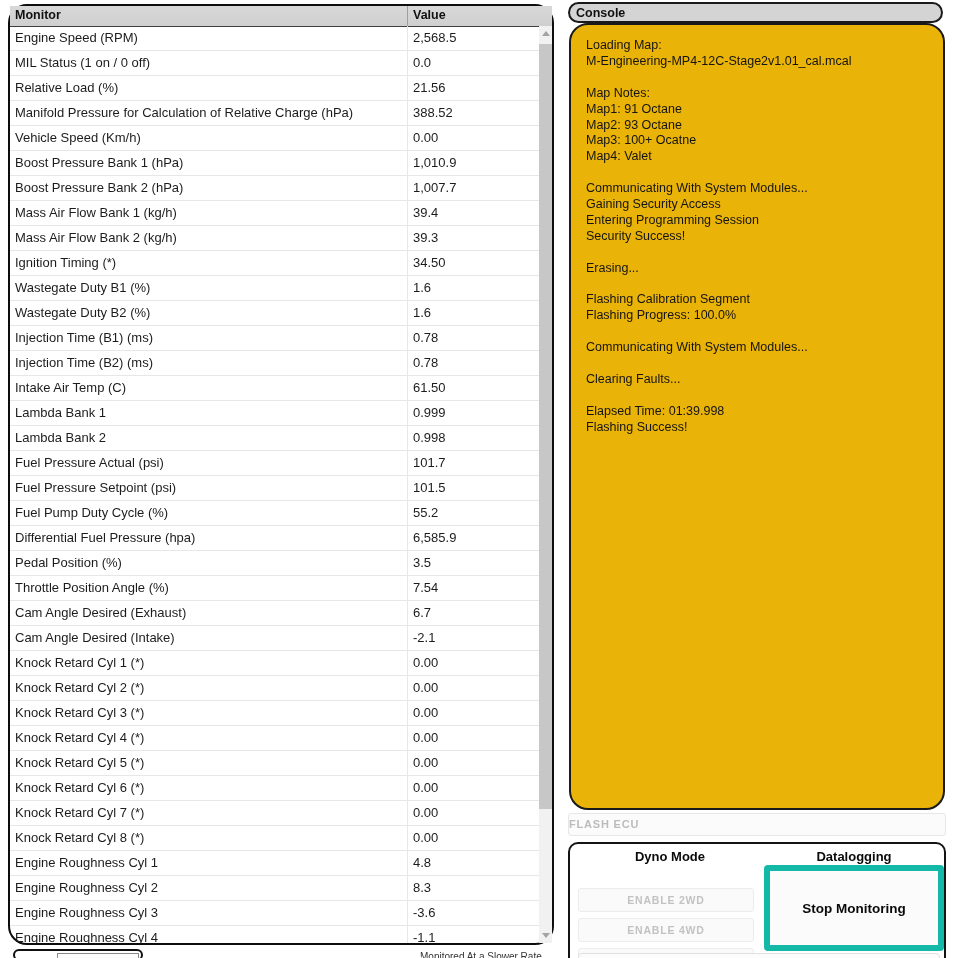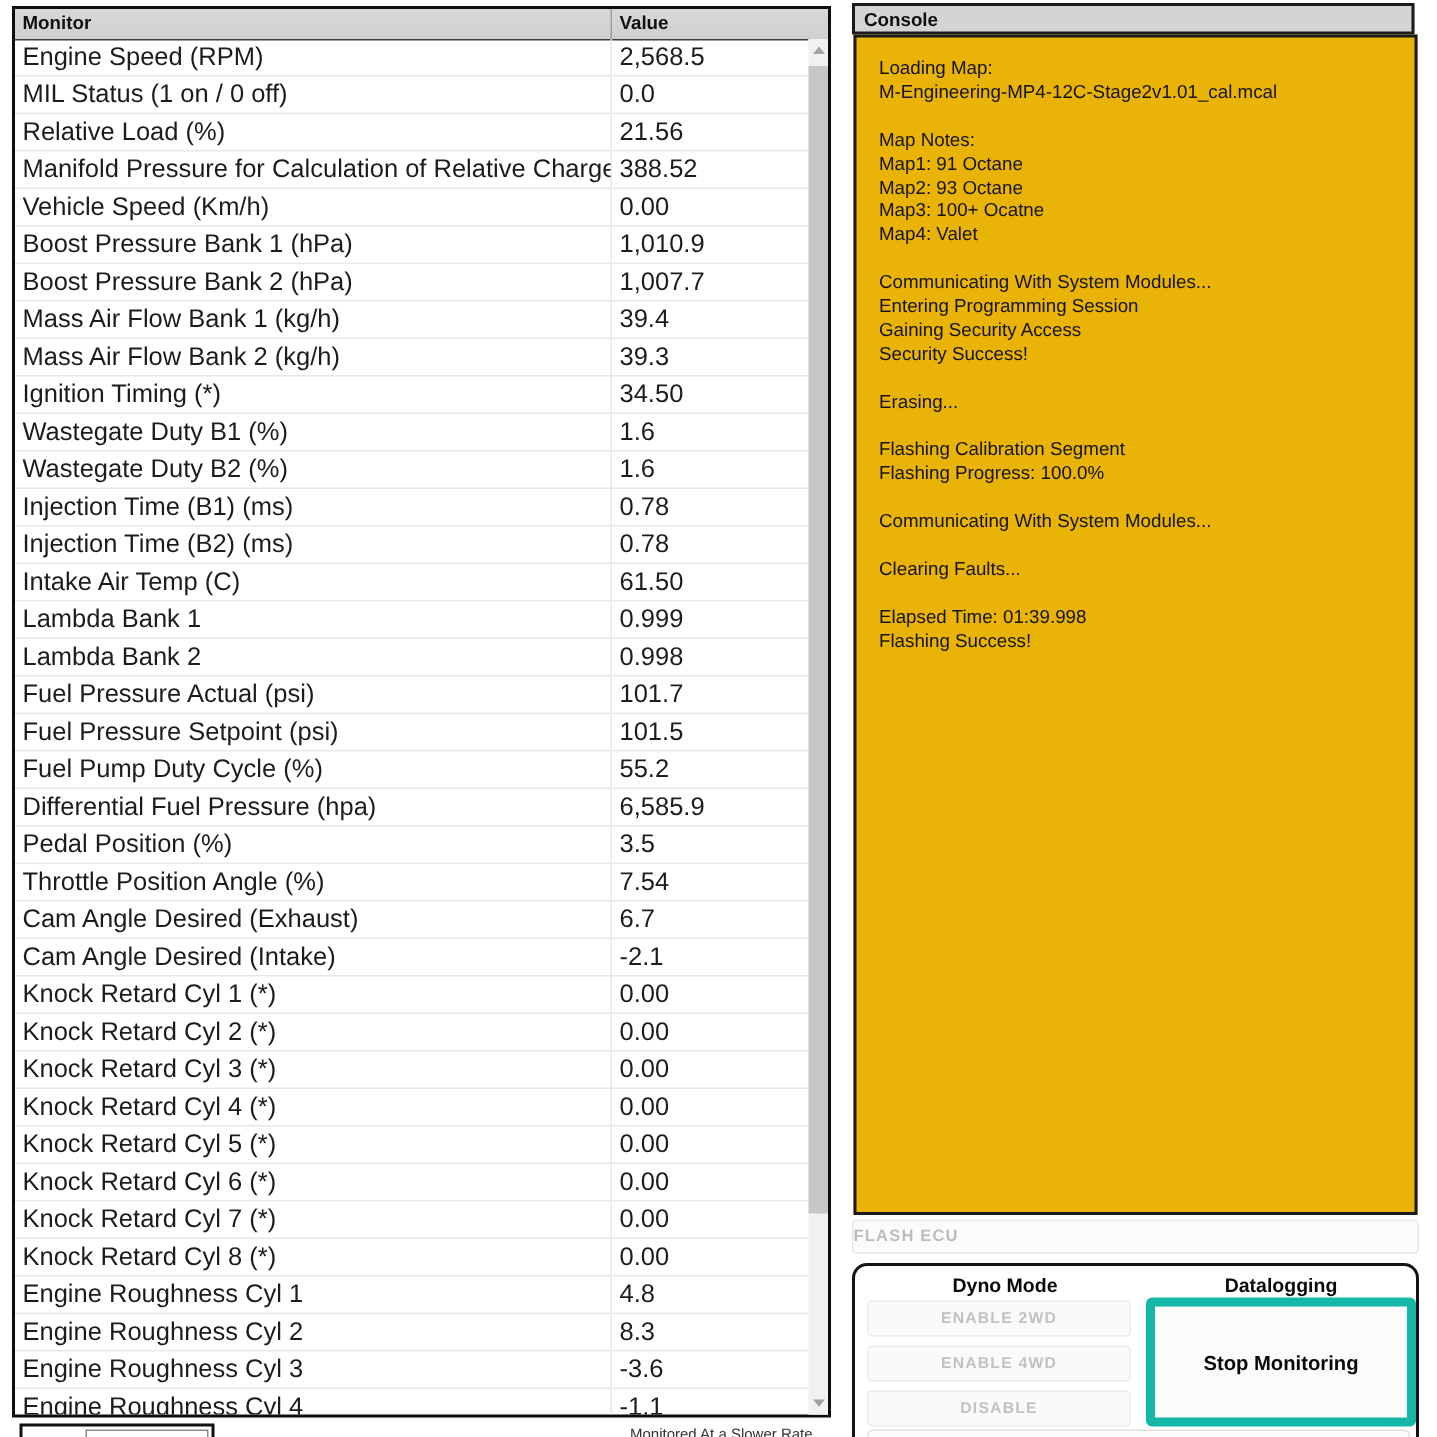--- a/index.html
+++ b/index.html
@@ -1,25 +1,25 @@
 <!DOCTYPE html>
 <html><head>
 <meta charset="utf-8">
 <style>
   html,body{margin:0;padding:0;background:#ffffff;width:958px;height:958px;overflow:hidden;
     font-family:"Liberation Sans","DejaVu Sans",sans-serif;-webkit-font-smoothing:antialiased;}
-  .abs{position:absolute;}
+  .abs{position:absolute;border-radius:19px;}
   
   #monitor-panel{left:8px;top:4px;width:546px;height:941px;border:2px solid #0d0d0d;background:#fff;box-sizing:border-box;}
   #monitor-header{display:flex;height:20px;background:linear-gradient(#d8d8d8,#cfcfcf);border-bottom:1px solid #3f3f3f;font-size:12.5px;font-weight:700;color:#111;}
   .hcell{line-height:19px;box-sizing:border-box;}
   .hcell.name{width:398px;padding-left:5px;border-right:1px solid #9f9f9f;}
   .hcell.value{flex:1;padding-left:5px;}
   #monitor-body{position:absolute;left:0;top:20px;right:13px;bottom:0;overflow:hidden;}
-  .mrow{display:flex;height:24px;border-bottom:1px solid #e7e7e7;font-size:17px;color:#1c1c1c;}
+  .mrow{display:flex;height:24px;border-bottom:1px solid #e7e7e7;font-size:13px;color:#1c1c1c;}
   .mcell{line-height:24px;box-sizing:border-box;white-space:nowrap;overflow:hidden;}
   .mcell.name{width:398px;padding-left:5px;border-right:1px solid #e7e7e7;}
   .mcell.value{flex:1;padding-left:5px;}
   
   #monitor-scrollbar{position:absolute;top:20px;right:0;bottom:0;width:13px;background:#f1f1f1;}
   .sb-btn{position:absolute;left:0;width:13px;height:15px;background:#f1f1f1;display:flex;align-items:center;justify-content:center;}
   .sb-up{top:0;} .sb-down{bottom:0;}
   .tri-up{width:0;height:0;border-left:4px solid transparent;border-right:4px solid transparent;border-bottom:5px solid #a3a3a3;}
   .tri-down{width:0;height:0;border-left:4px solid transparent;border-right:4px solid transparent;border-top:5px solid #a3a3a3;}
   #monitor-thumb{position:absolute;left:0;top:18px;width:13px;height:765px;background:#c7c7c7;}
@@ -33,21 +33,21 @@
   #console-output{padding:13px 10px 0 15px;font-size:12.5px;color:#141414;}
   .console-line{line-height:15.9px;min-height:15.9px;white-space:nowrap;}
   
   #flash-ecu-button{left:568px;top:813px;width:378px;height:23px;background:#fbfbfb;border:1px solid #e7e7e7;border-radius:3px;box-sizing:border-box;
     font-size:11px;font-weight:700;letter-spacing:0.8px;color:#bcbcbc;text-align:left;line-height:21px;}
   #dyno-panel{left:568px;top:842px;width:378px;height:130px;border:2px solid #141414;border-radius:10px;box-sizing:border-box;background:#fff;}
   .col-title{position:absolute;top:5px;font-size:13px;font-weight:700;color:#0a0a0a;text-align:center;}
   #dyno-title{left:12px;width:176px;}
   #datalog-title{left:194px;width:180px;}
   .dyno-btn{position:absolute;left:8px;width:176px;height:24px;background:#fafafa;border:1px solid #ececec;border-radius:3px;box-sizing:border-box;
-    font-size:10.5px;font-weight:700;letter-spacing:0.8px;color:#c2c2c2;text-align:center;line-height:22px;}
+    font-size:10.5px;font-weight:700;letter-spacing:0.8px;color:#c2c2c2;text-align:center;line-height:22px;margin-top:21px;}
   #enable-2wd-button{top:23px;} #enable-4wd-button{top:53px;} #disable-button{top:83px;}
   #stop-monitoring-button{position:absolute;left:194px;top:21px;width:180px;height:86px;background:#fbfbfb;border:6px solid #14b8a6;border-radius:4px;box-sizing:border-box;
     display:flex;align-items:center;justify-content:center;font-size:13.5px;font-weight:700;color:#0a0a0a;}
   #partial-wide-button{position:absolute;left:8px;top:109px;width:362px;height:20px;background:#fcfcfc;border:1px solid #e0e0e0;border-radius:4px;box-sizing:border-box;}
 </style>
 </head>
 <body>
 
 <div class="abs" id="monitor-panel">
   <div id="monitor-header">
@@ -264,22 +264,22 @@
       <div class="console-line">Loading Map:</div>
       <div class="console-line">M-Engineering-MP4-12C-Stage2v1.01_cal.mcal</div>
       <div class="console-line"></div>
       <div class="console-line">Map Notes:</div>
       <div class="console-line">Map1: 91 Octane</div>
       <div class="console-line">Map2: 93 Octane</div>
       <div class="console-line">Map3: 100+ Ocatne</div>
       <div class="console-line">Map4: Valet</div>
       <div class="console-line"></div>
       <div class="console-line">Communicating With System Modules...</div>
+      <div class="console-line">Gaining Security Access</div>
       <div class="console-line">Entering Programming Session</div>
-      <div class="console-line">Gaining Security Access</div>
       <div class="console-line">Security Success!</div>
       <div class="console-line"></div>
       <div class="console-line">Erasing...</div>
       <div class="console-line"></div>
       <div class="console-line">Flashing Calibration Segment</div>
       <div class="console-line">Flashing Progress: 100.0%</div>
       <div class="console-line"></div>
       <div class="console-line">Communicating With System Modules...</div>
       <div class="console-line"></div>
       <div class="console-line">Clearing Faults...</div>

